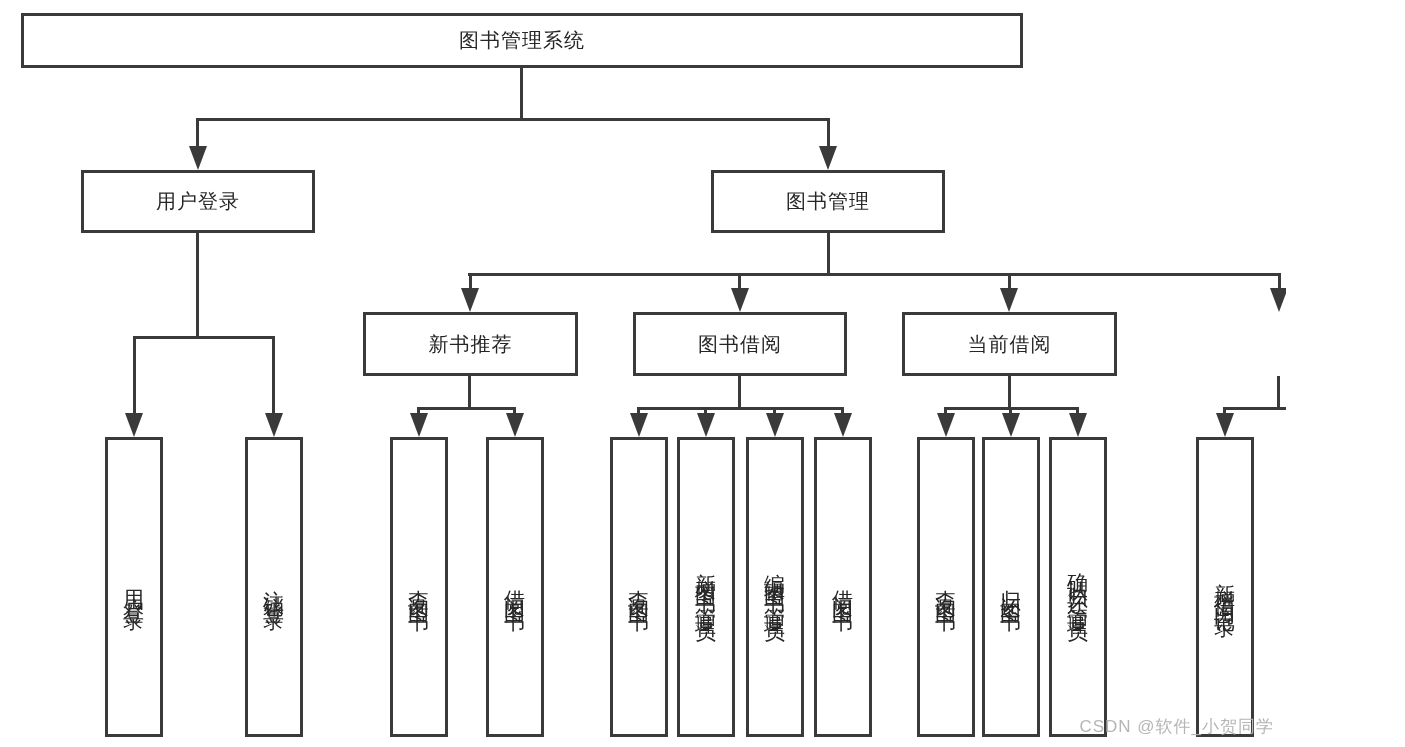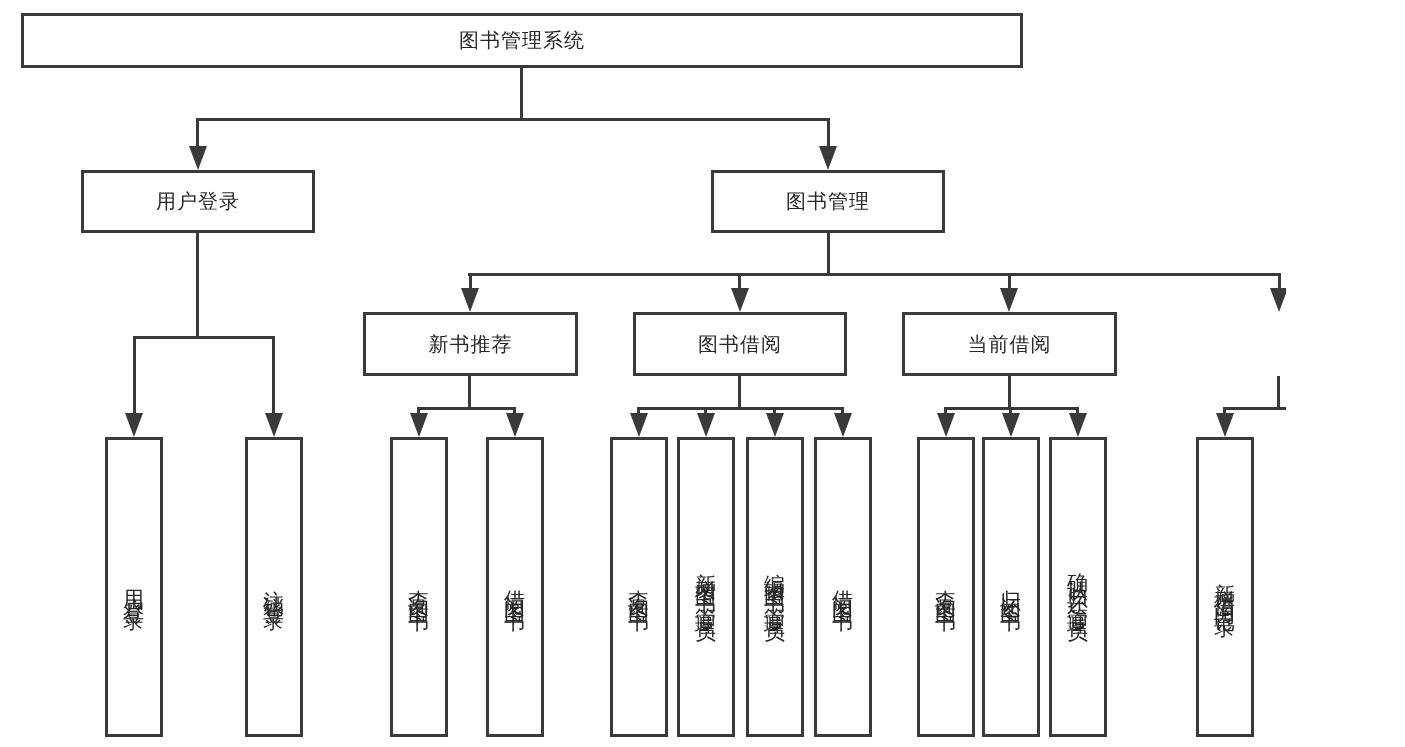--- a/index.html
+++ b/index.html
@@ -169,14 +169,15 @@
   <div class="vline" style="left:1076px; top:407px; height:8px;"></div>
   <div class="arrow" style="left:1069px; top:413px;"></div>
 
   <div class="vline" style="left:1277px; top:376px; height:31px;"></div>
   <div class="hline" style="left:1223px; top:407px; width:121px;"></div>
   <div class="vline" style="left:1223px; top:407px; height:8px;"></div>
   <div class="arrow" style="left:1216px; top:413px;"></div>
   <div class="vline" style="left:1341px; top:407px; height:8px;"></div>
   <div class="arrow" style="left:1334px; top:413px;"></div>
 
+  <div class="watermark">CSDN @软件_小贺同学</div>
 
 </div>
 
 </body></html>

